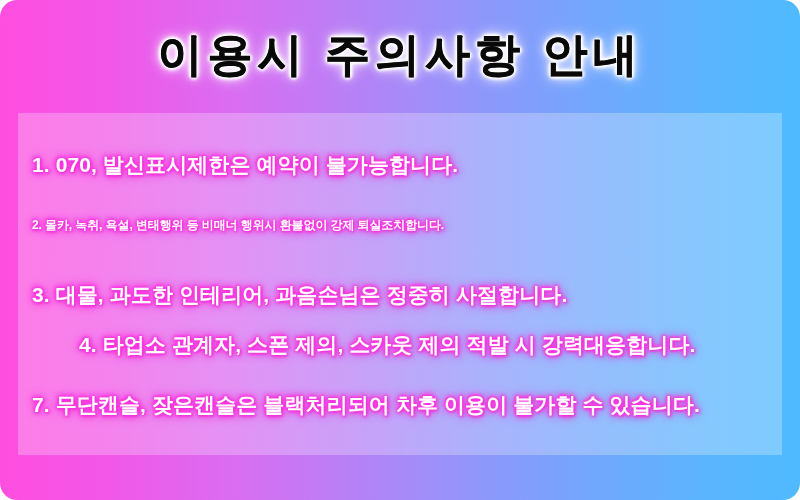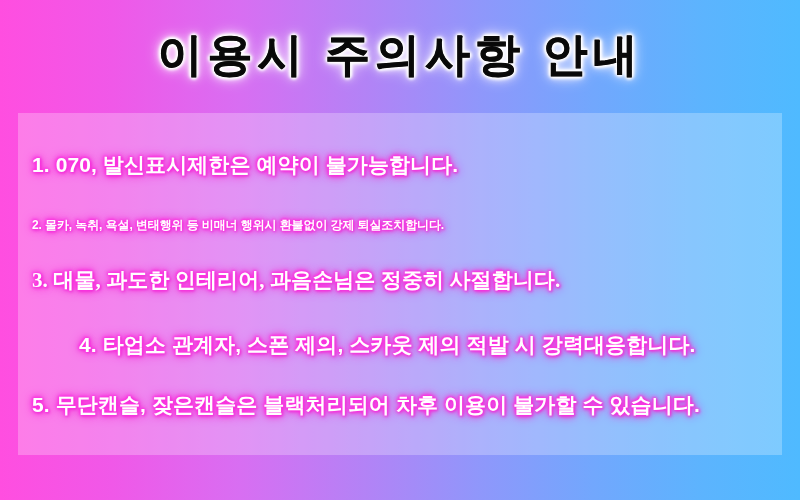--- a/index.html
+++ b/index.html
@@ -22,20 +22,21 @@
     background: linear-gradient(90deg,
         #ff4ee0 0%,
         #f058e8 14%,
         #d86ef2 30%,
         #b283f6 46%,
         #8f97fb 60%,
         #72a7fd 74%,
         #5cb4fe 88%,
         #4fbaff 100%);
     overflow: hidden;
+    border-radius: 17px;
   }
 
   
   #banner-title {
     position: absolute;
     left: 0;
     top: 26px;
     width: 800px;
     text-align: center;
     font-family: "Liberation Sans", "DejaVu Sans", sans-serif;
@@ -95,34 +96,34 @@
        0 0 2px #ff3ce6,
        0 0 4px #ff2fe3,
        0 0 7px #f92ad8,
        0 0 11px #ef25cf,
        1px 1px 3px #e41fc6,
       -1px -1px 3px #ff4ae9;
   }
 
   .notice-item.n1 { top: 37px;  }
   .notice-item.n2 { top: 97px;  font-size: 12px; letter-spacing: -0.1px; }
-  .notice-item.n3 { top: 152px; font-family: Liberation Serif, serif; }
+  .notice-item.n3 { top: 167px; }
   .notice-item.n4 { top: 217px; margin-left: 47px; }
   .notice-item.n5 { top: 277px; }
 </style>
 </head>
 <body>
 
 <div id="notice-banner">
 
   <div id="banner-title">이용시 주의사항 안내</div>
 
   <div id="notice-panel">
     <ul id="notice-list">
       <li class="notice-item n1">1. 070, 발신표시제한은 예약이 불가능합니다.</li>
       <li class="notice-item n2">2. 몰카, 녹취, 욕설, 변태행위 등 비매너 행위시 환불없이 강제 퇴실조치합니다.</li>
       <li class="notice-item n3">3. 대물, 과도한 인테리어, 과음손님은 정중히 사절합니다.</li>
       <li class="notice-item n4">4. 타업소 관계자, 스폰 제의, 스카웃 제의 적발 시 강력대응합니다.</li>
-      <li class="notice-item n5">5. 무단캔슬, 잦은캔슬은 블랙처리되어 차후 이용이 불가할 수 있습니다.</li>
+      <li class="notice-item n5">7. 무단캔슬, 잦은캔슬은 블랙처리되어 차후 이용이 불가할 수 있습니다.</li>
     </ul>
   </div>
 
 </div>
 
 </body></html>

